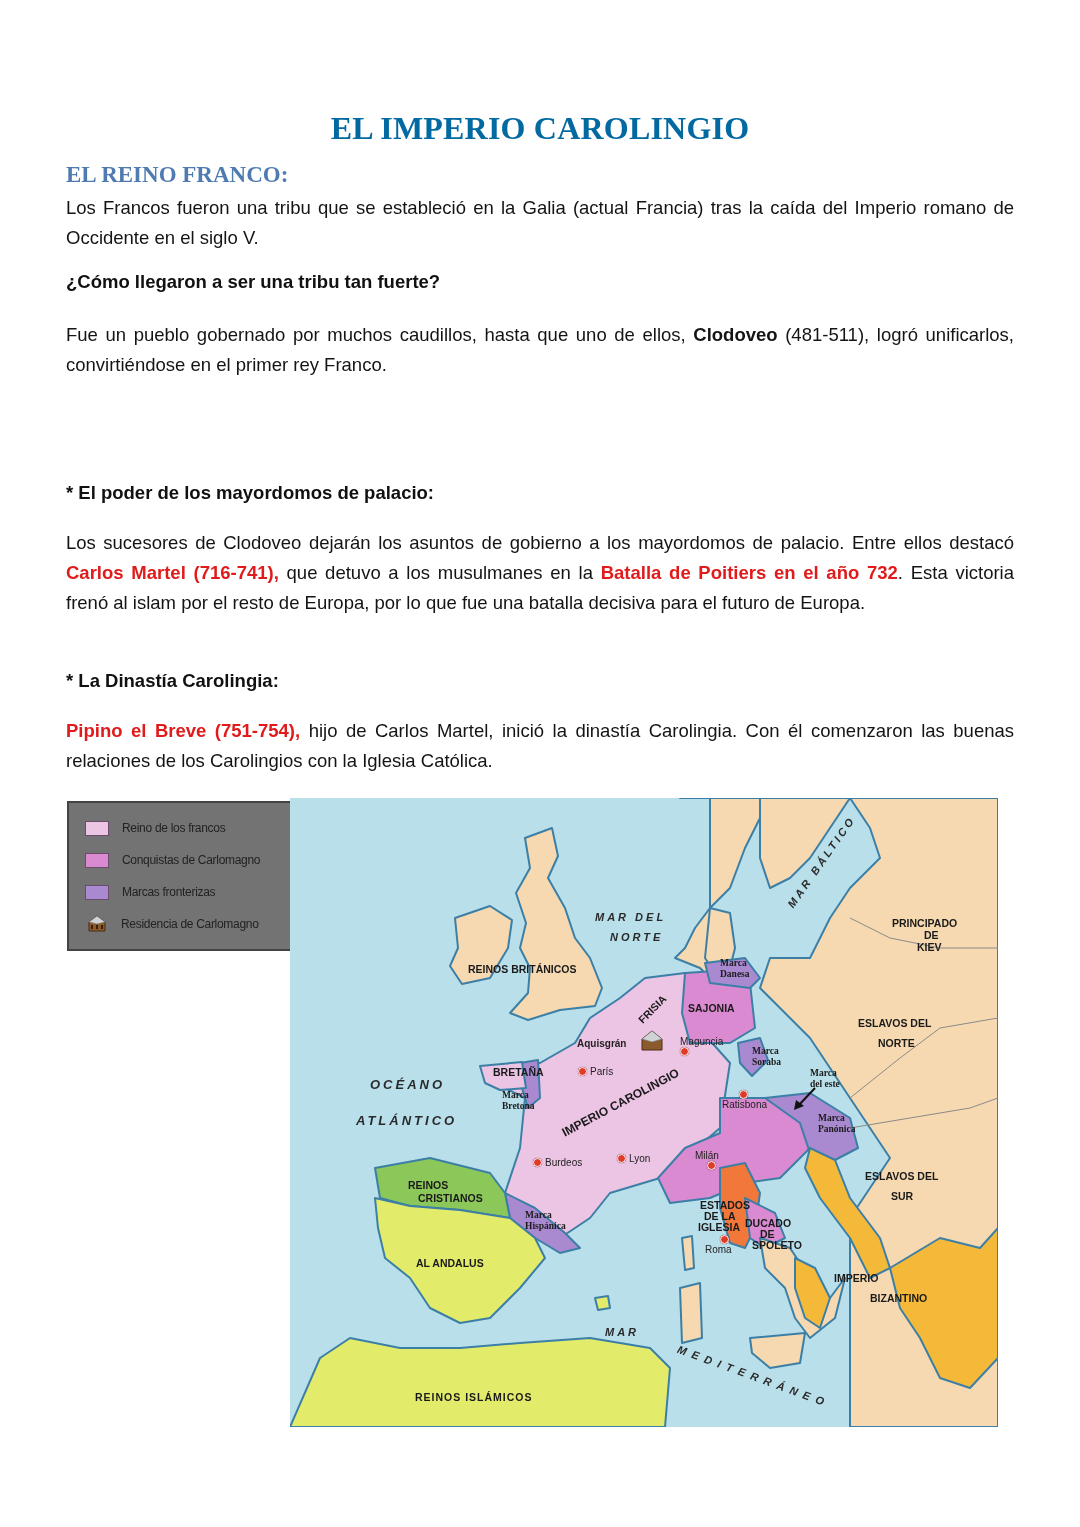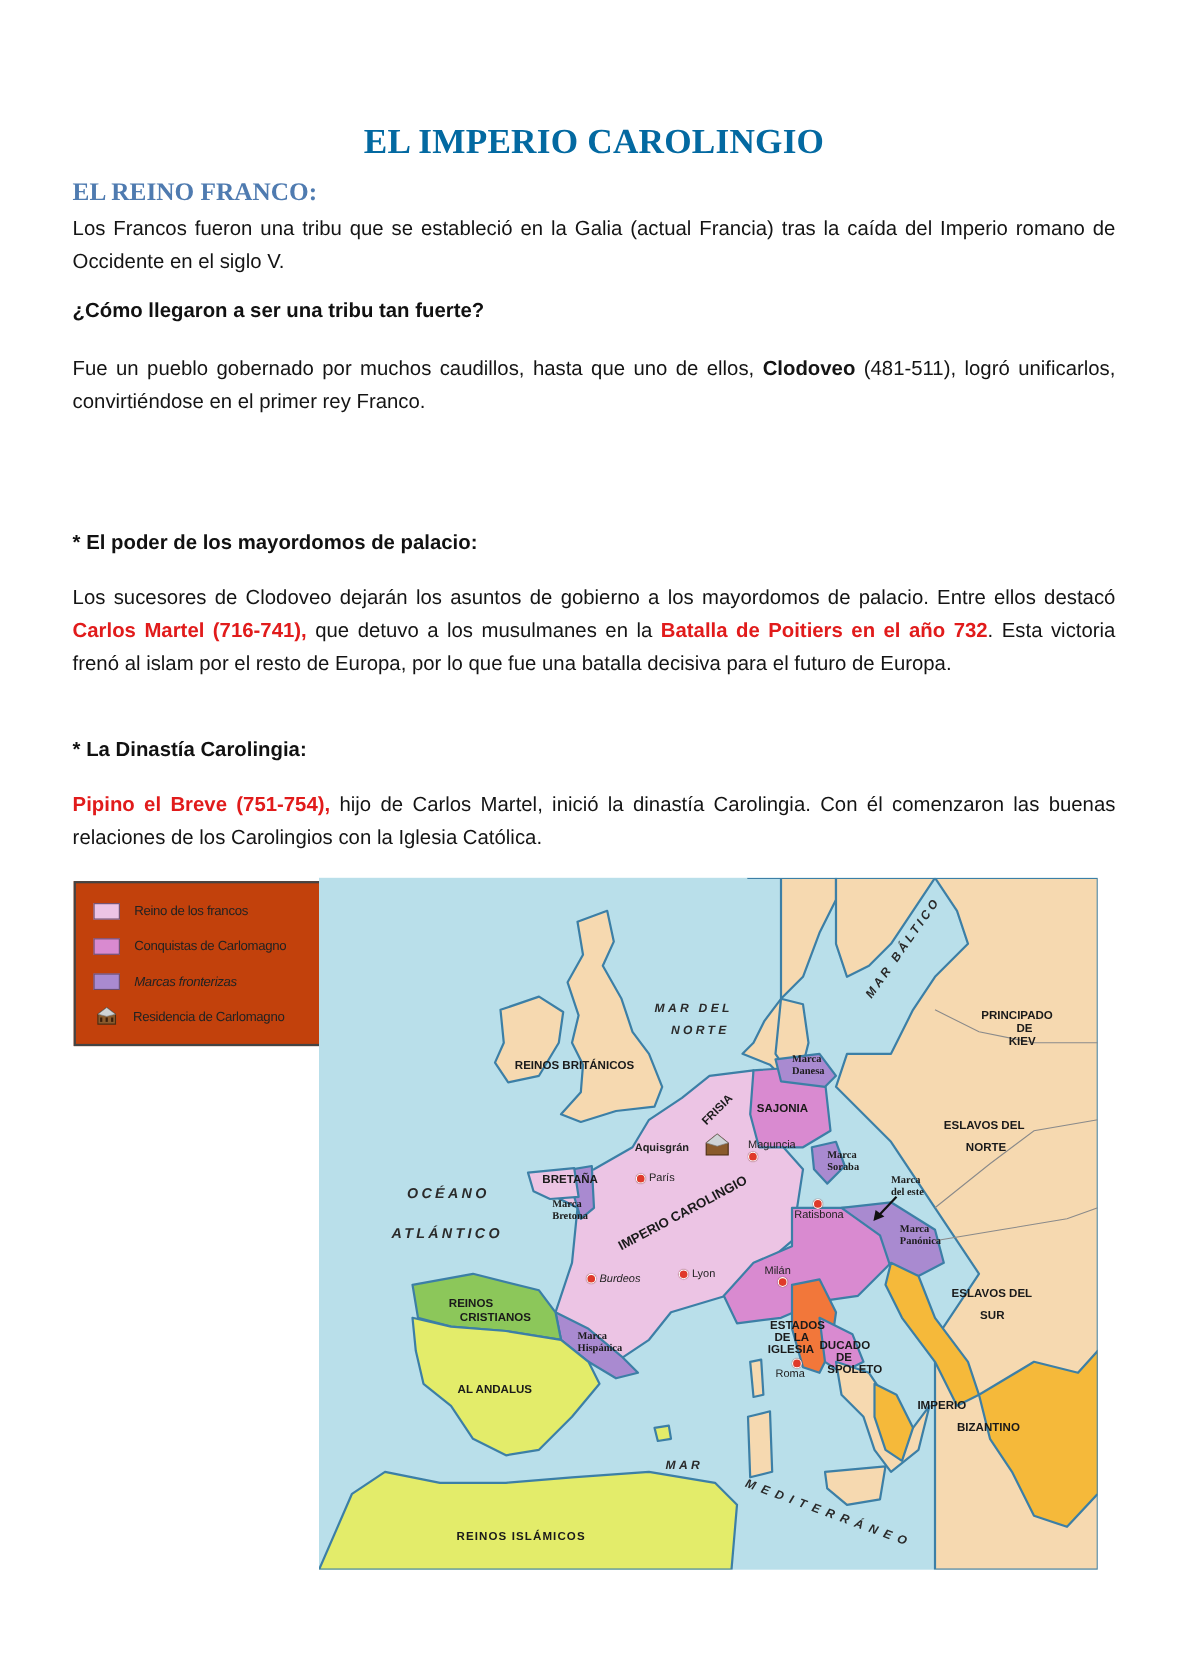--- a/index.html
+++ b/index.html
@@ -13,21 +13,21 @@
         font-family: "Liberation Serif", "DejaVu Serif", serif; font-weight: bold;
         font-size: 23px; color: #4f7bb0; }
   .para { position: absolute; left: 66px; width: 948px; font-size: 18.5px; line-height: 30px;
           text-align: justify; color: #141414; }
   .para b { font-weight: bold; }
   .red { color: #e11b1b; font-weight: bold; }
   .heading-b { position: absolute; left: 66px; font-size: 18.5px; font-weight: bold; color: #111; }
 
   
   .legend { position: absolute; left: 67px; top: 801px; width: 225px; height: 150px;
-            border: 2px solid #444; background: #c2410c; box-sizing: border-box; }
+            border: 2px solid #444; background: #737373; box-sizing: border-box; }
   .leg-row { position: absolute; left: 16px; height: 18px; display: flex; align-items: center; }
   .sw { width: 24px; height: 15px; border: 1px solid #6a4c6a; margin-right: 13px; box-sizing: border-box; }
   .leg-label { font-size: 12px; color: #222; letter-spacing: -0.3px; }
   .res-icon { width: 22px; height: 20px; margin-right: 13px; margin-left: 1px; }
 
   
   .map { position: absolute; left: 290px; top: 798px; width: 708px; height: 629px;
          background: #b9dfea; overflow: hidden; }
   .map svg { position: absolute; left: 0; top: 0; }
   .lbl { position: absolute; font-weight: bold; font-size: 10.5px; color: #1a1a1a;
@@ -71,21 +71,21 @@
 
   <div class="legend">
     <div class="leg-row" style="top:16px;">
       <span class="sw" style="background:#ecc4e4;"></span>
       <span class="leg-label">Reino de los francos</span>
     </div>
     <div class="leg-row" style="top:48px;">
       <span class="sw" style="background:#d98ad0;"></span>
       <span class="leg-label">Conquistas de Carlomagno</span>
     </div>
-    <div class="leg-row" style="top:80px;font-style:italic;">
+    <div class="leg-row" style="top:80px;">
       <span class="sw" style="background:#a98ad0;"></span>
       <span class="leg-label">Marcas fronterizas</span>
     </div>
     <div class="leg-row" style="top:112px;">
       <svg class="res-icon" viewBox="0 0 22 20">
         <polygon points="3,8 11,2 19,8 19,17 3,17" fill="#8a5a2c" stroke="#4a2c12" stroke-width="1"></polygon>
         <polygon points="3,8 11,2 19,8 11,10" fill="#cfd3d6" stroke="#777" stroke-width="0.6"></polygon>
         <rect x="5" y="11" width="2" height="4" fill="#3a1f0a"></rect>
         <rect x="10" y="11" width="2" height="4" fill="#3a1f0a"></rect>
         <rect x="15" y="11" width="2" height="4" fill="#3a1f0a"></rect>
@@ -232,21 +232,21 @@
         <span class="dot"></span>
       </div>
     <div class="city" style="left:288px;top:268px;">
         <span class="dot"></span>
         <span>París</span>
       </div>
     <div class="city" style="left:432px;top:292px;flex-direction:column;align-items:center;">
         <span class="dot"></span>
         <span>Ratisbona</span>
       </div>
-    <div class="city" style="left:243px;top:359px;font-style:italic;">
+    <div class="city" style="left:243px;top:359px;">
         <span class="dot"></span>
         <span>Burdeos</span>
       </div>
     <div class="city" style="left:327px;top:355px;text-align:right;">
         <span class="dot"></span>
         <span>Lyon</span>
       </div>
     <div class="city" style="left:405px;top:352px;flex-direction:column;align-items:flex-start;">
         <span>Milán</span>
         <span class="dot" style="margin-left:12px;"></span>

